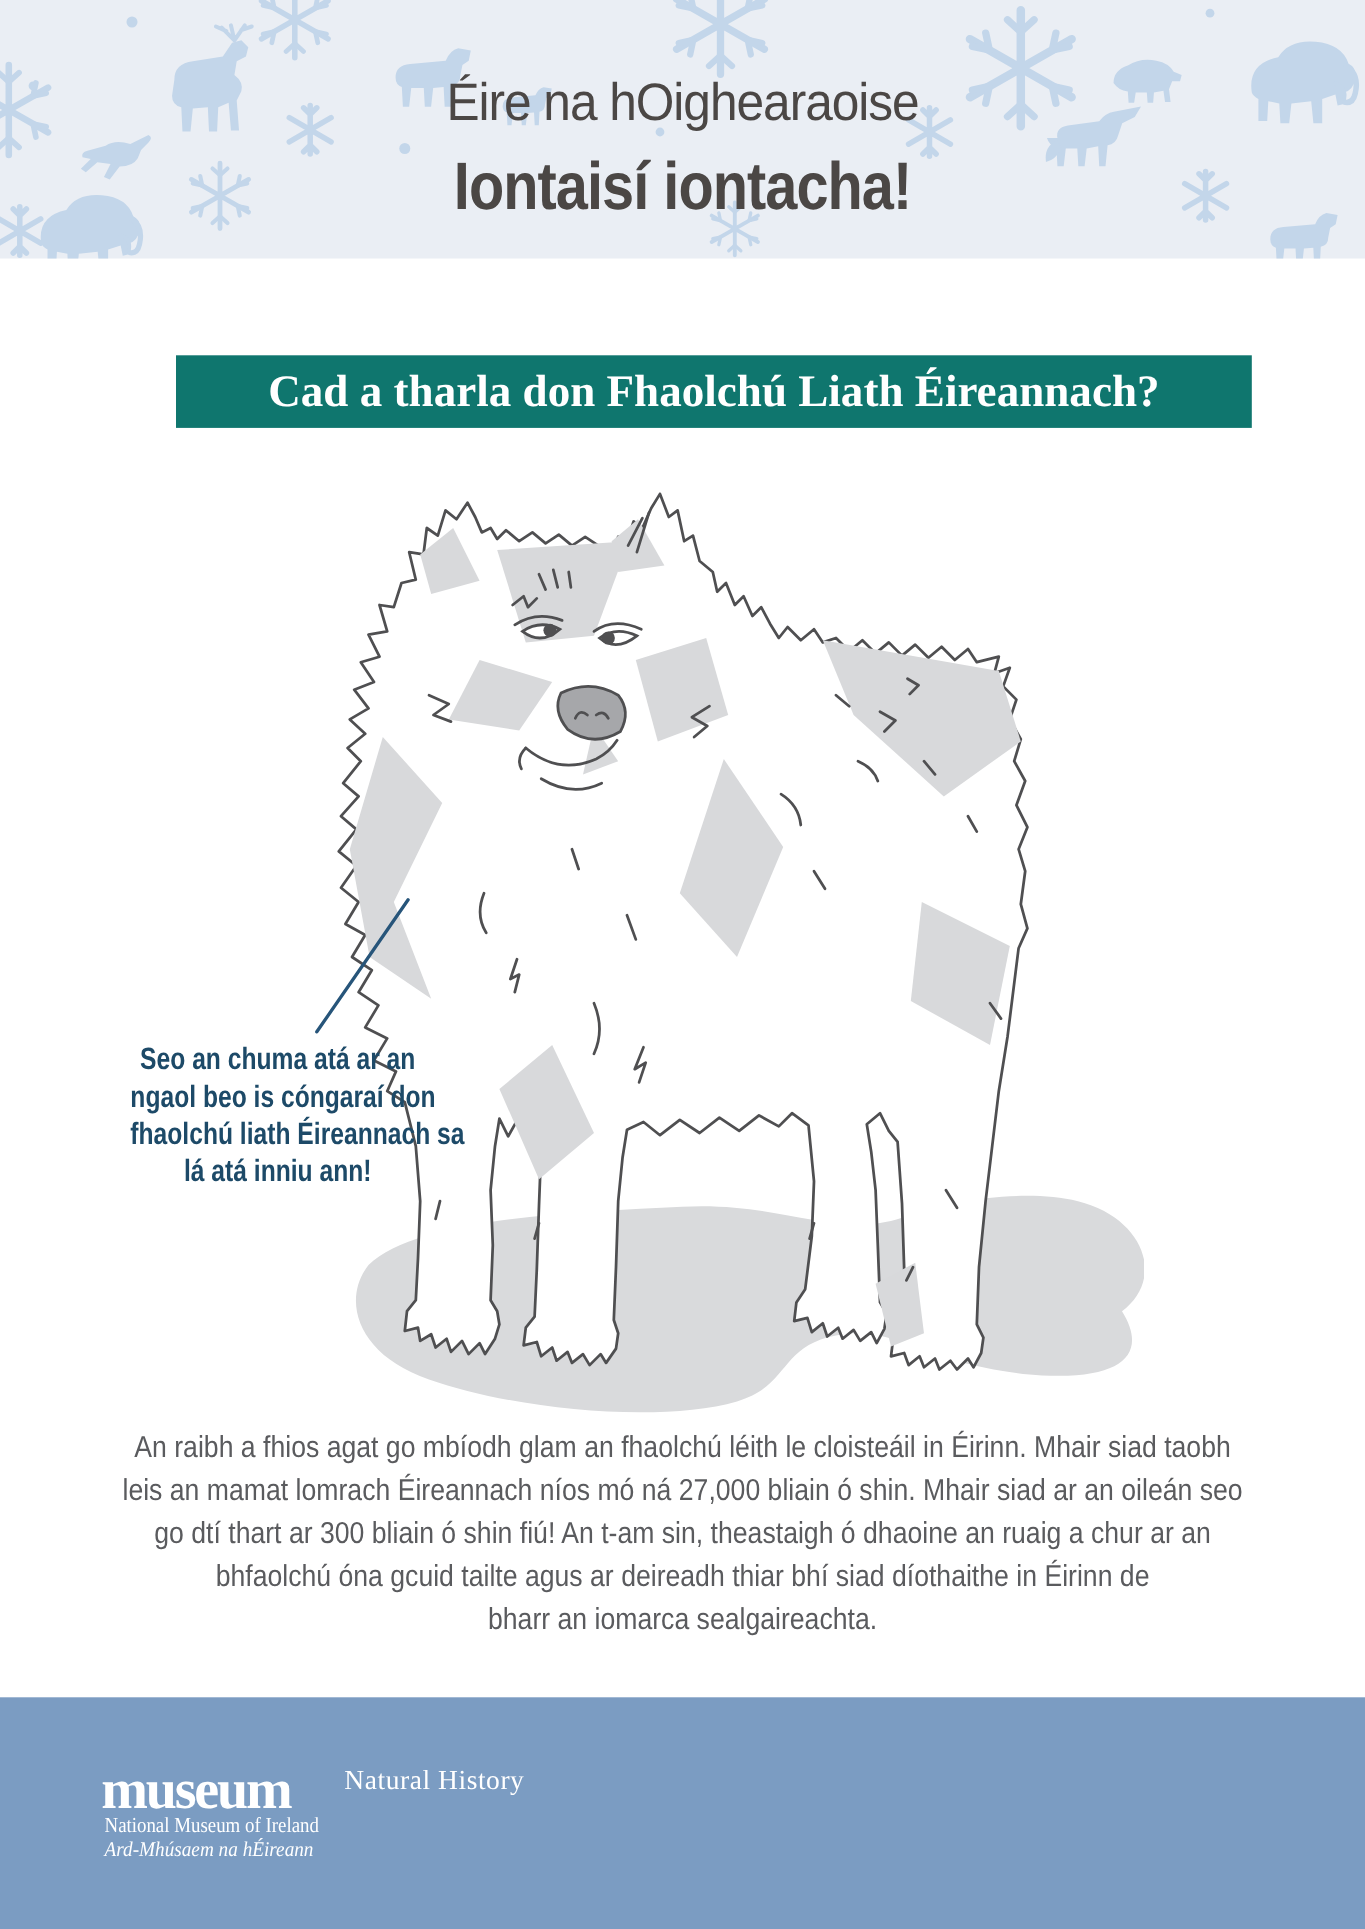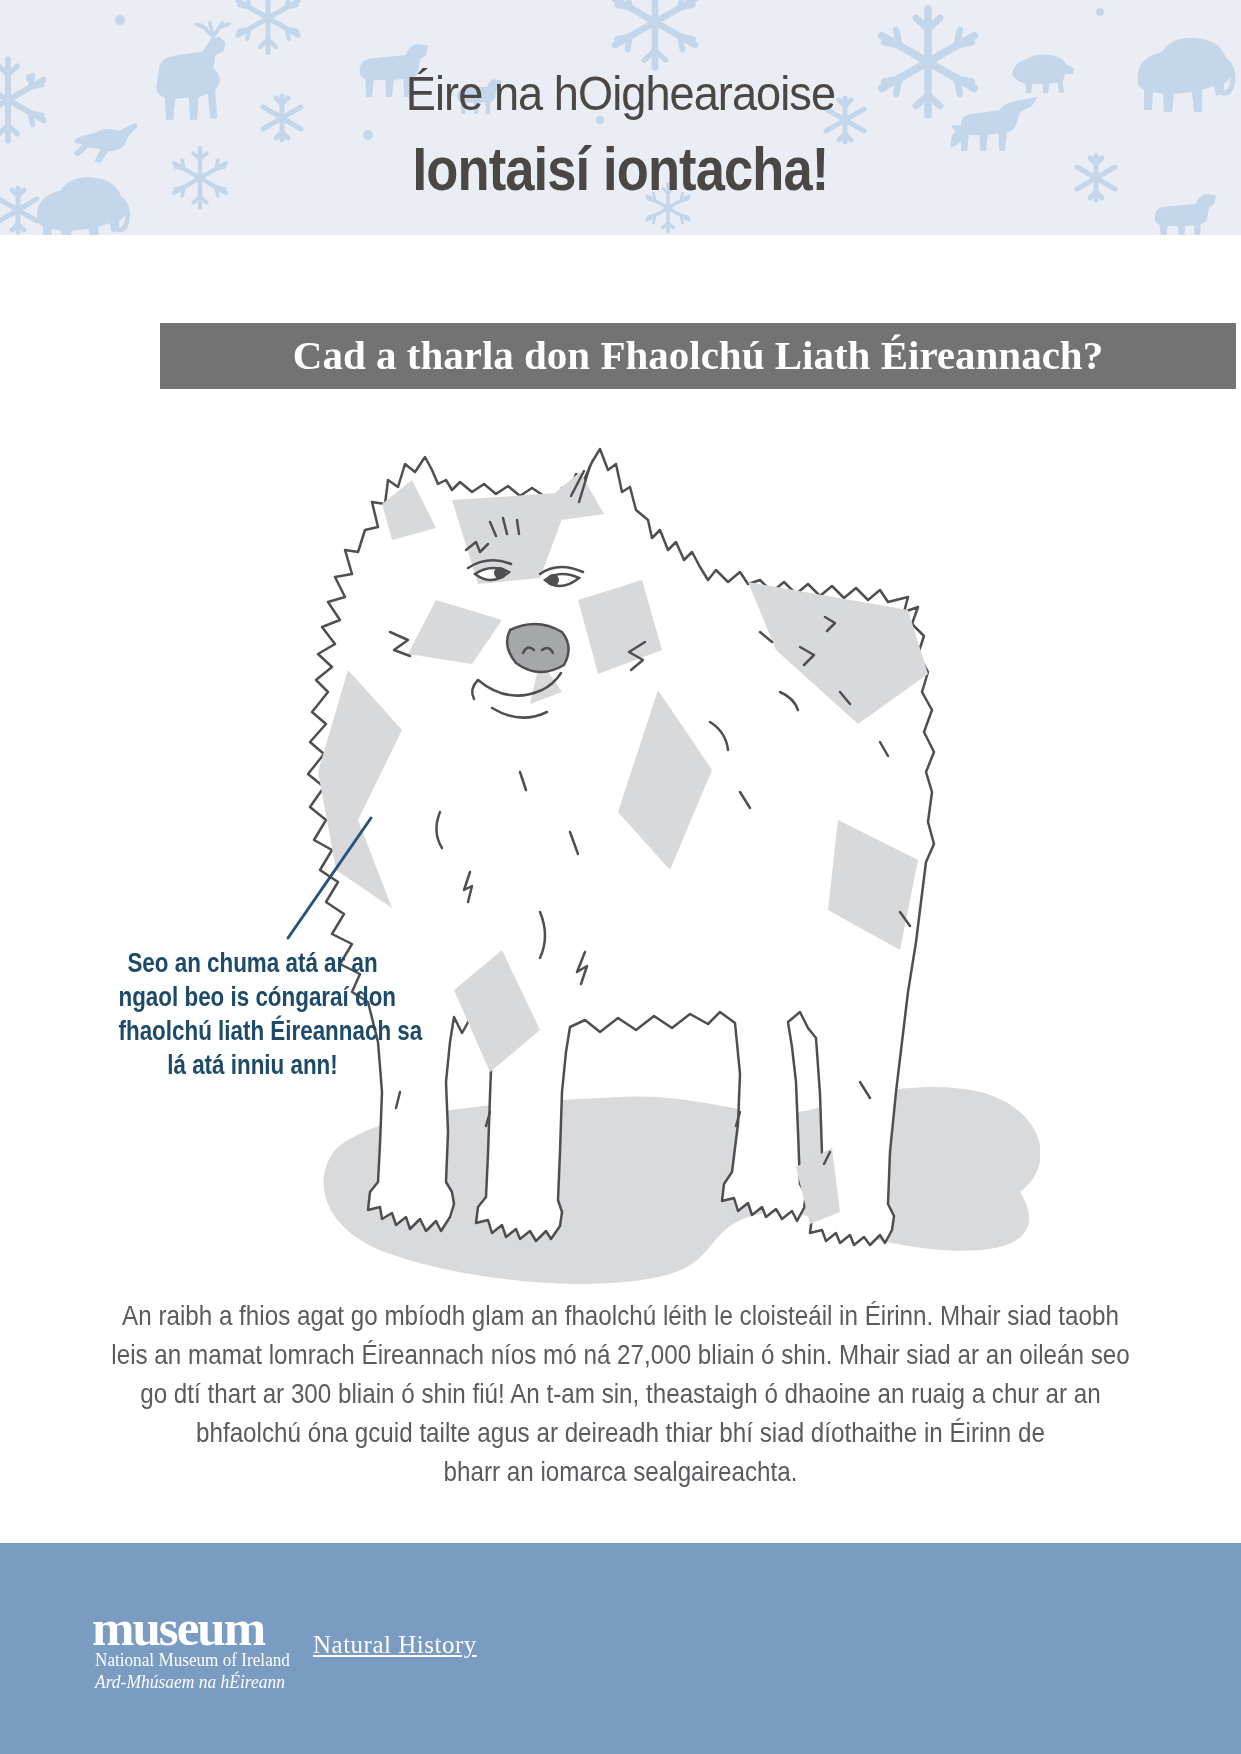--- a/index.html
+++ b/index.html
@@ -11,21 +11,21 @@
   .hero{left:0;top:0;width:1241px;height:235px;background:#eaeef4;overflow:hidden;padding-left:36px;}
   .hero svg{position:absolute;left:0;top:0;}
   .title1{position:absolute;left:0;top:66px;width:1241px;text-align:center;
           font-size:48px;font-weight:500;color:#4b4745;letter-spacing:-1px;
           transform:scaleX(.94);transform-origin:50% 0;white-space:nowrap;}
   .title2{position:absolute;left:0;top:134px;width:1241px;text-align:center;
           font-size:61px;font-weight:700;color:#4b4745;letter-spacing:-1px;
           transform:scaleX(.86);transform-origin:50% 0;white-space:nowrap;}
 
   
-  .banner{left:160px;top:323px;width:1076px;height:66px;background:#737373;}
+  .banner{left:160px;top:323px;width:978px;height:66px;background:#0f766e;}
   .banner-text{position:absolute;left:0;top:0;width:100%;height:66px;line-height:64px;
           text-align:center;color:#ffffff;font-family:"Liberation Serif", serif;
           font-size:41px;font-weight:600;white-space:nowrap;}
 
   
   .callout{left:85px;top:946px;width:335px;text-align:center;color:#1d4a68;
            font-weight:700;font-size:28px;line-height:34px;
            transform:scaleX(.80);transform-origin:50% 0;}
   .callout div{white-space:nowrap;}
 
@@ -35,22 +35,22 @@
   .para div{white-space:nowrap;}
 
   
   .footer{left:0;top:1543px;width:1241px;height:246px;background:#7b9cc2;color:#ffffff;}
   .logo-title{position:absolute;left:92px;top:60px;font-family:"Liberation Serif", serif;
         font-size:51px;font-weight:700;letter-spacing:-2px;line-height:1;}
   .logo-sub1{position:absolute;left:95px;top:106px;font-family:"Liberation Serif", serif;
         font-size:19.5px;transform:scaleX(.88);transform-origin:0 0;white-space:nowrap;}
   .logo-sub2{position:absolute;left:95px;top:128px;font-family:"Liberation Serif", serif;
         font-style:italic;font-size:19px;transform:scaleX(.92);transform-origin:0 0;white-space:nowrap;}
-  .dept{position:absolute;left:313px;top:88px;font-family:"Liberation Serif", serif;
-        font-size:25px;letter-spacing:.5px;white-space:nowrap;text-decoration:underline;}
+  .dept{position:absolute;left:313px;top:62px;font-family:"Liberation Serif", serif;
+        font-size:25px;letter-spacing:.5px;white-space:nowrap;}
 
   
   .ln{stroke:#4f4f51;fill:none;stroke-width:2.5;stroke-linecap:round;stroke-linejoin:round;}
   .body{stroke:#4f4f51;fill:#ffffff;stroke-width:2.5;stroke-linejoin:round;}
   .shade{fill:#d8d9db;stroke:none;}
 </style>
 </head>
 <body>
 
 <div class="page">

